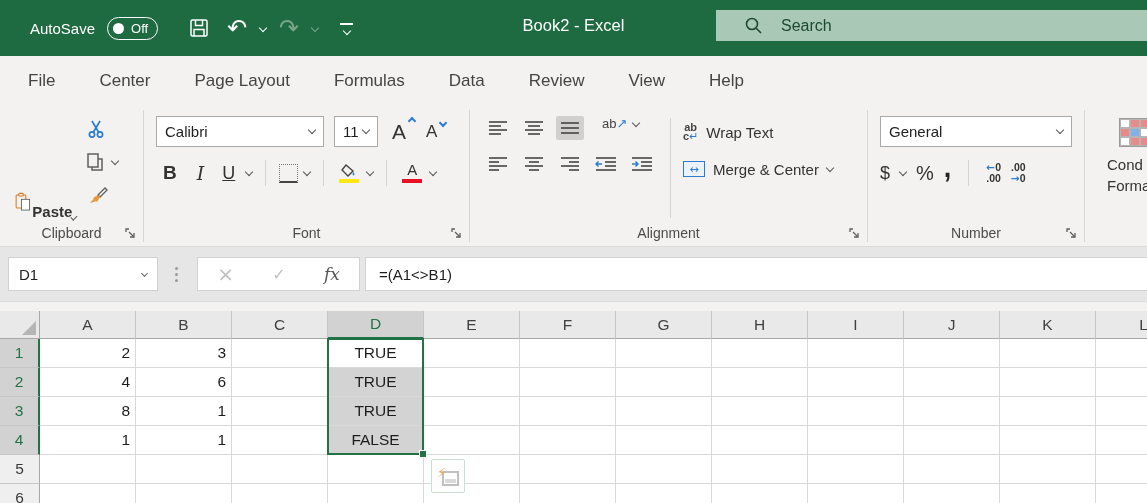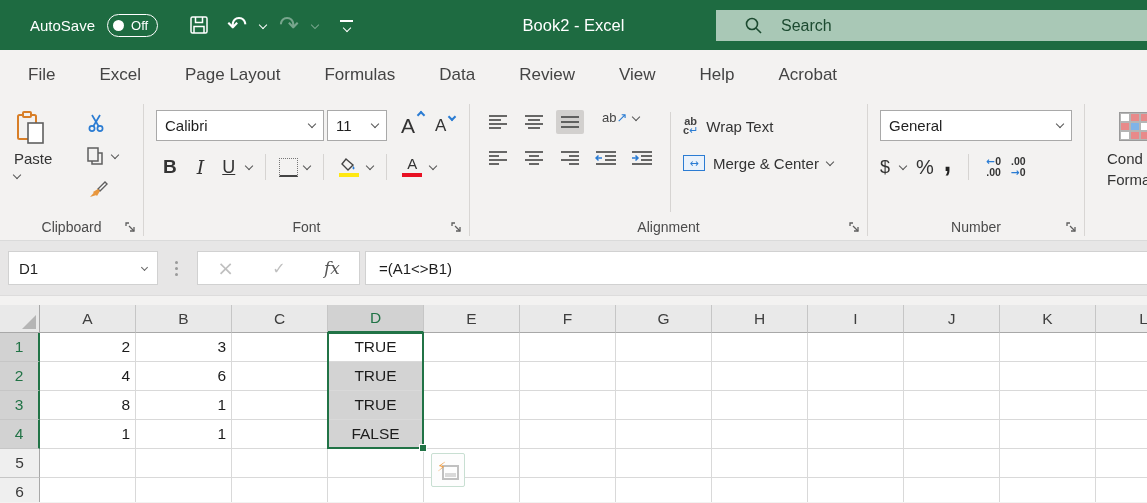--- a/index.html
+++ b/index.html
@@ -1,21 +1,21 @@
 <!DOCTYPE html>
 <html><head>
 <meta charset="utf-8">
 <style>
   * { box-sizing: border-box; margin: 0; padding: 0; }
   html,body { width:1147px; height:503px; }
   body { font-family:"Liberation Sans", sans-serif; overflow:hidden; background:#f3f2f1; }
   #app { position:relative; width:1147px; height:503px; overflow:hidden; }
 
   
-  .titlebar { position:relative; height:50px; background:#1e6b41; display:flex; align-items:center; color:#fff; }
+  .titlebar { position:relative; height:56px; background:#1e6b41; display:flex; align-items:center; color:#fff; }
   .autosave { display:flex; align-items:center; margin-left:30px; font-size:15px; }
   .toggle { display:flex; align-items:center; margin-left:12px; border:1.5px solid #fff; border-radius:12px; height:23px; padding:0 9px 0 5px; gap:7px; cursor:default; }
   .toggle-knob { width:11px; height:11px; border-radius:50%; background:#fff; }
   .toggle-label { font-size:13px; }
   .qat { display:flex; align-items:center; margin-left:26px; gap:8px; }
   .qat-btn { display:flex; align-items:center; justify-content:center; width:30px; height:30px; }
   .icon-save { width:20px; height:20px; }
   .glyph { font-family:"DejaVu Sans", sans-serif; }
   .undo-glyph { font-size:24px; line-height:1; color:#fff; }
   .redo-glyph { font-size:24px; line-height:1; color:rgba(255,255,255,.40); }
@@ -37,21 +37,21 @@
   
   .ribbon { height:141px; background:#f3f2f1; display:flex; border-bottom:1px solid #dadada; position:relative; }
   .vsep { width:1px; background:#d8d6d4; margin:4px 0; }
   .grp { display:flex; flex-direction:column; position:relative; }
   .grp-body { flex:1; display:flex; padding-top:10px; }
   .grp-label { height:26px; display:flex; align-items:center; justify-content:center; font-size:14px; color:#4b4b4b; position:relative; }
   .launcher { position:absolute; right:6px; bottom:6px; width:13px; height:13px; }
 
   
   .grp-clipboard { width:143px; }
-  .paste-btn { width:62px; display:flex; flex-direction:column; align-items:flex-start; margin-left:14px; }
+  .paste-btn { width:62px; display:flex; align-items:flex-end; margin-left:14px;font-weight:bold; }
   .paste-btn .plabel { font-size:15px; color:#333; margin-top:4px; }
   .paste-btn .chev { color:#555; width:6px; height:6px; margin-top:5px; }
   .clip-col { display:flex; flex-direction:column; margin-left:10px; gap:7px; align-items:flex-start; }
   .clip-item { display:flex; align-items:center; gap:7px; height:26px; }
 
   
   .grp-font { width:325px;gap:26px; }
   .grp-font .grp-body { flex-direction:column; padding-left:12px; gap:9px; }
   .combo { background:#fff; border:1px solid #a9a9a9; height:31px; display:flex; align-items:center; justify-content:space-between; padding:0 8px; font-size:15px; color:#1f1f1f; }
   .combo .chev { width:6px; height:6px; color:#555; margin-top:-3px; }
@@ -183,28 +183,27 @@
       <svg width="19" height="19" viewBox="0 0 19 19" fill="none" stroke="#1c4a30" stroke-width="1.6">
         <circle cx="8" cy="8" r="5.5"></circle>
         <line x1="12.2" y1="12.2" x2="17" y2="17"></line>
       </svg>
       <span class="stext">Search</span>
     </div>
   </div>
 
   <div class="tabrow">
     <span class="tab">File</span>
-    <span class="tab">Excel</span>
+    <span class="tab">Center</span>
     <span class="tab">Page Layout</span>
     <span class="tab">Formulas</span>
     <span class="tab">Data</span>
     <span class="tab">Review</span>
     <span class="tab">View</span>
     <span class="tab">Help</span>
-    <span class="tab">Acrobat</span>
   </div>
 
   <div class="ribbon">
 
     <div class="grp grp-clipboard">
       <div class="grp-body">
         <div class="paste-btn">
           <svg width="34" height="36" viewBox="0 0 34 36" fill="none">
             <rect x="4" y="5" width="18" height="24" rx="1.5" stroke="#d87e27" stroke-width="2"></rect>
             <rect x="9" y="2" width="8" height="5" rx="1" stroke="#d87e27" stroke-width="2" fill="#f3f2f1"></rect>
@@ -250,21 +249,21 @@
 
     <div class="vsep"></div>
 
     <div class="grp grp-font">
       <div class="grp-body">
         <div class="row-flex">
           <div class="combo" style="width:168px">
             <span>Calibri</span>
             <span class="chev"></span>
           </div>
-          <div class="combo" style="width:60px; margin-left:3px">
+          <div class="combo" style="width:44px; margin-left:10px">
             <span>11</span>
             <span class="chev"></span>
           </div>
           <span class="fontsize-btn">
             <span>A</span>
             <span class="caret caret-up"></span>
           </span>
           <span class="fontsize-btn" style="font-size:17px; margin-left:20px">
             <span>A</span>
             <span class="caret caret-dn"></span>

